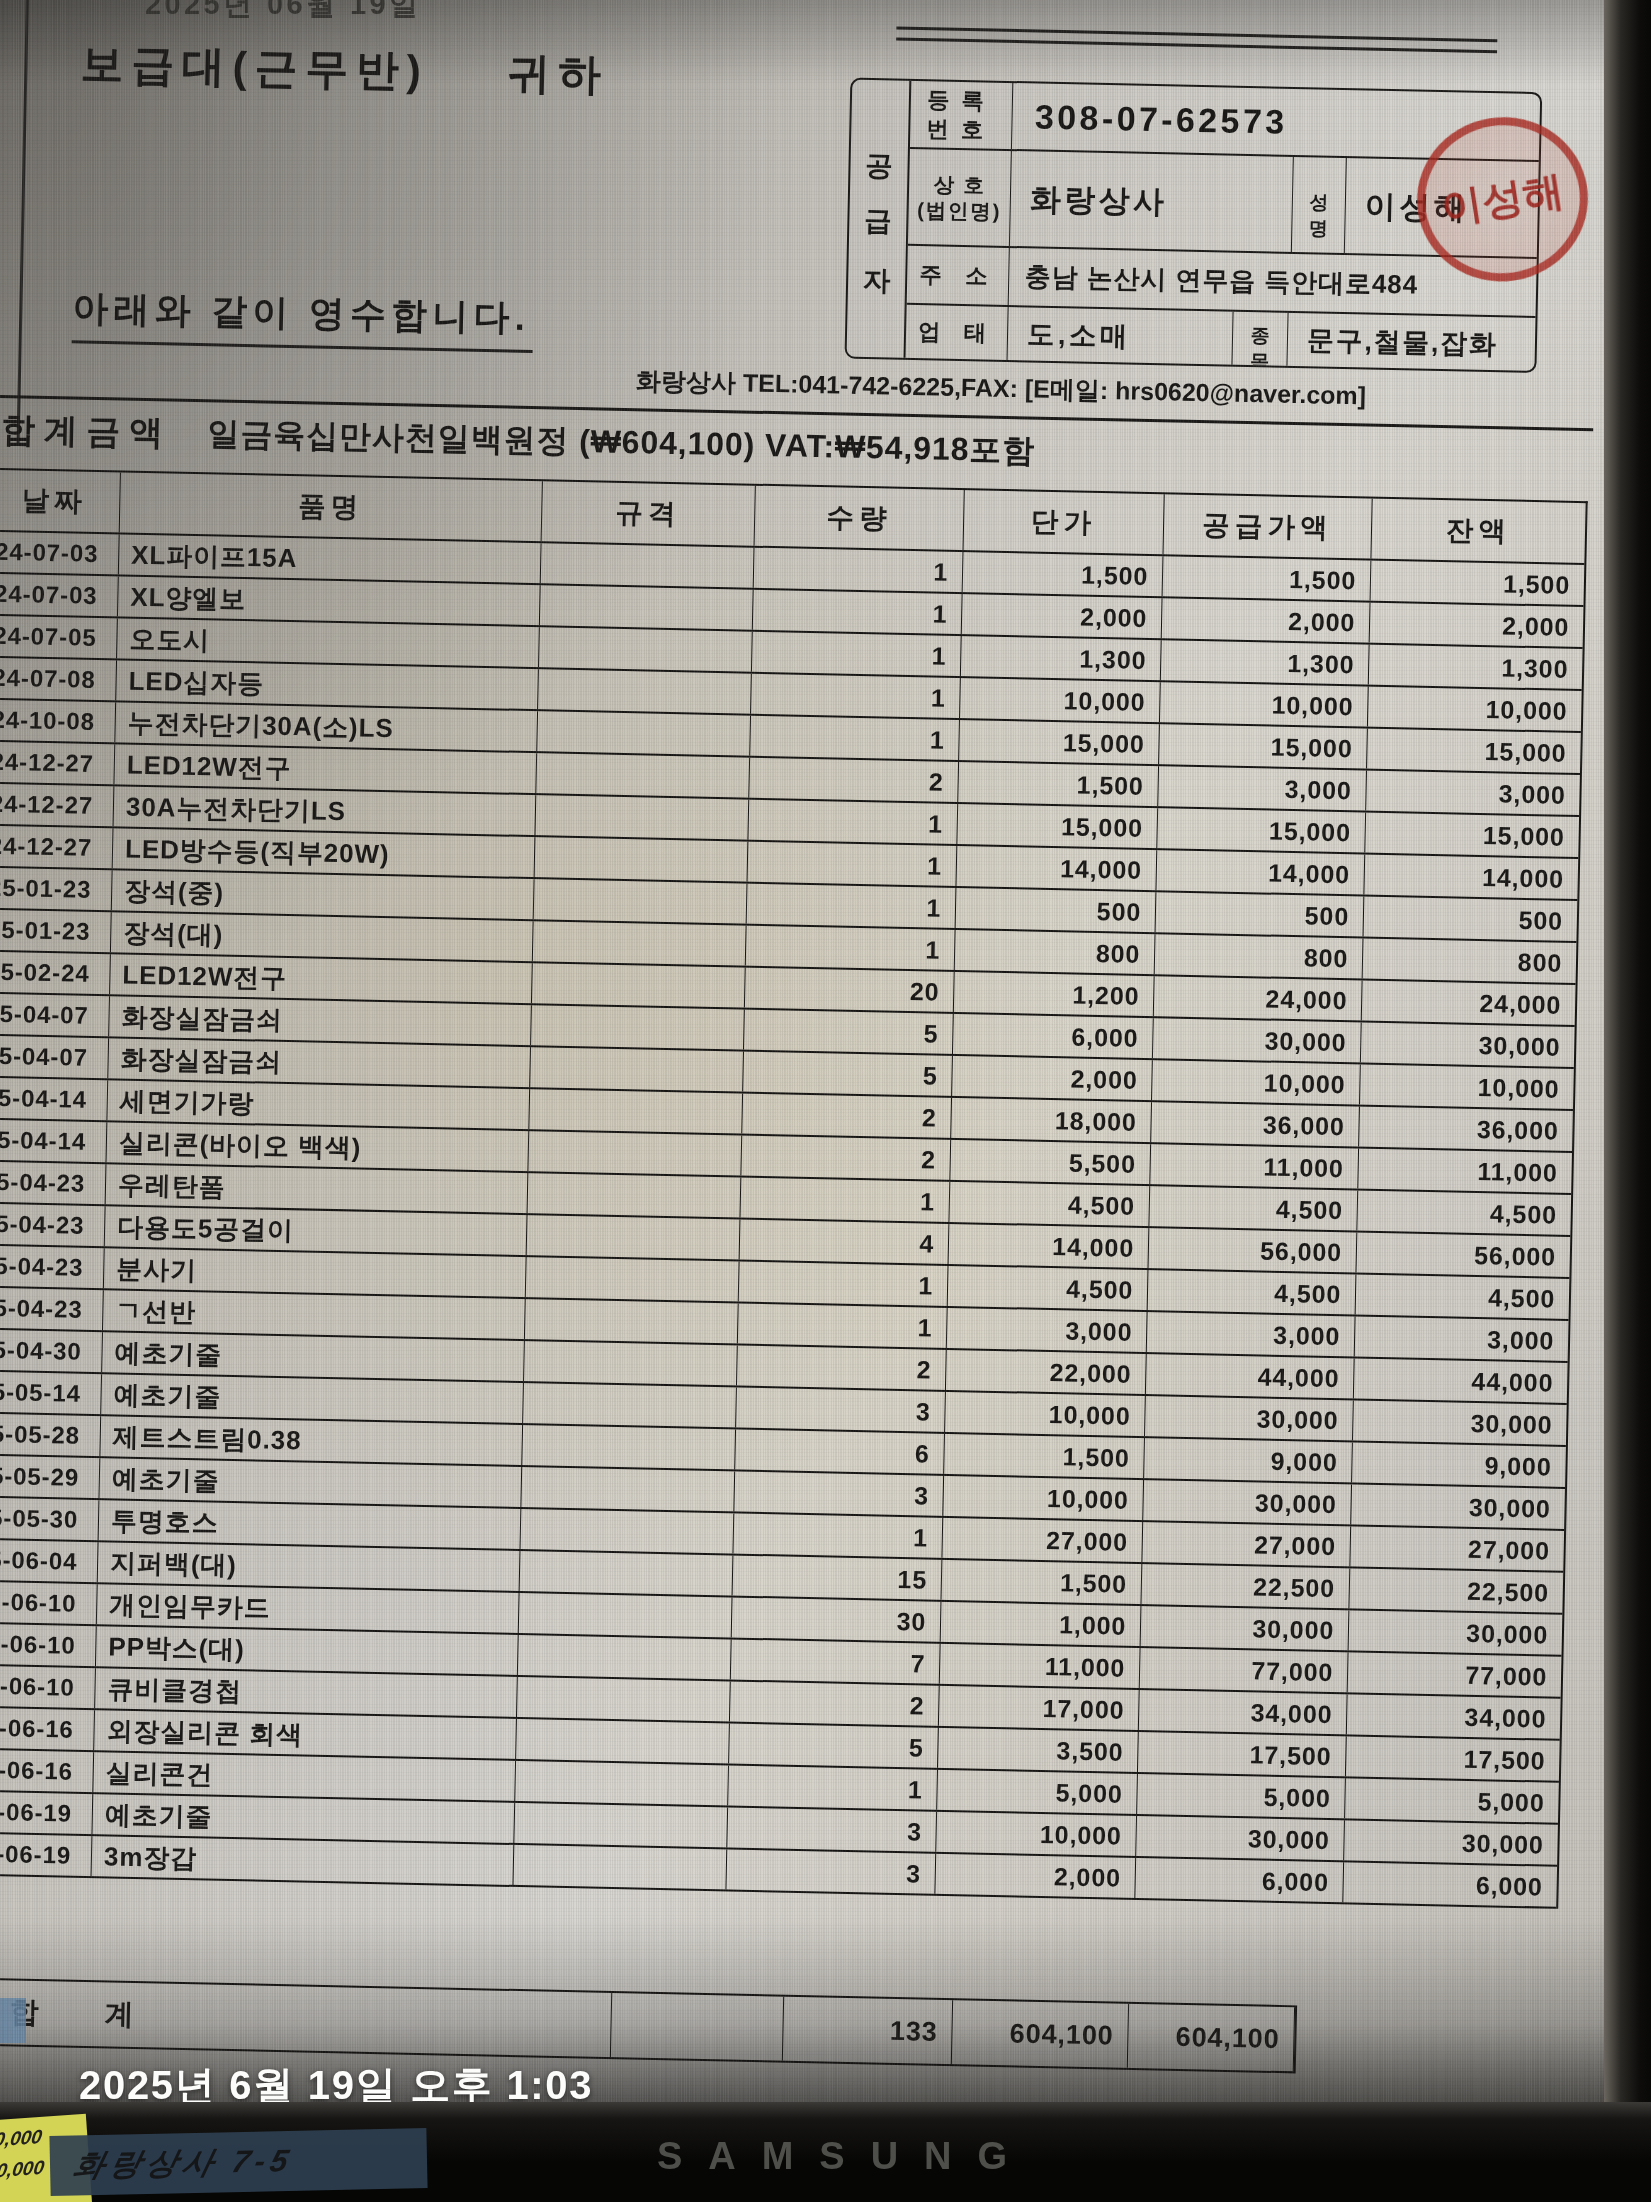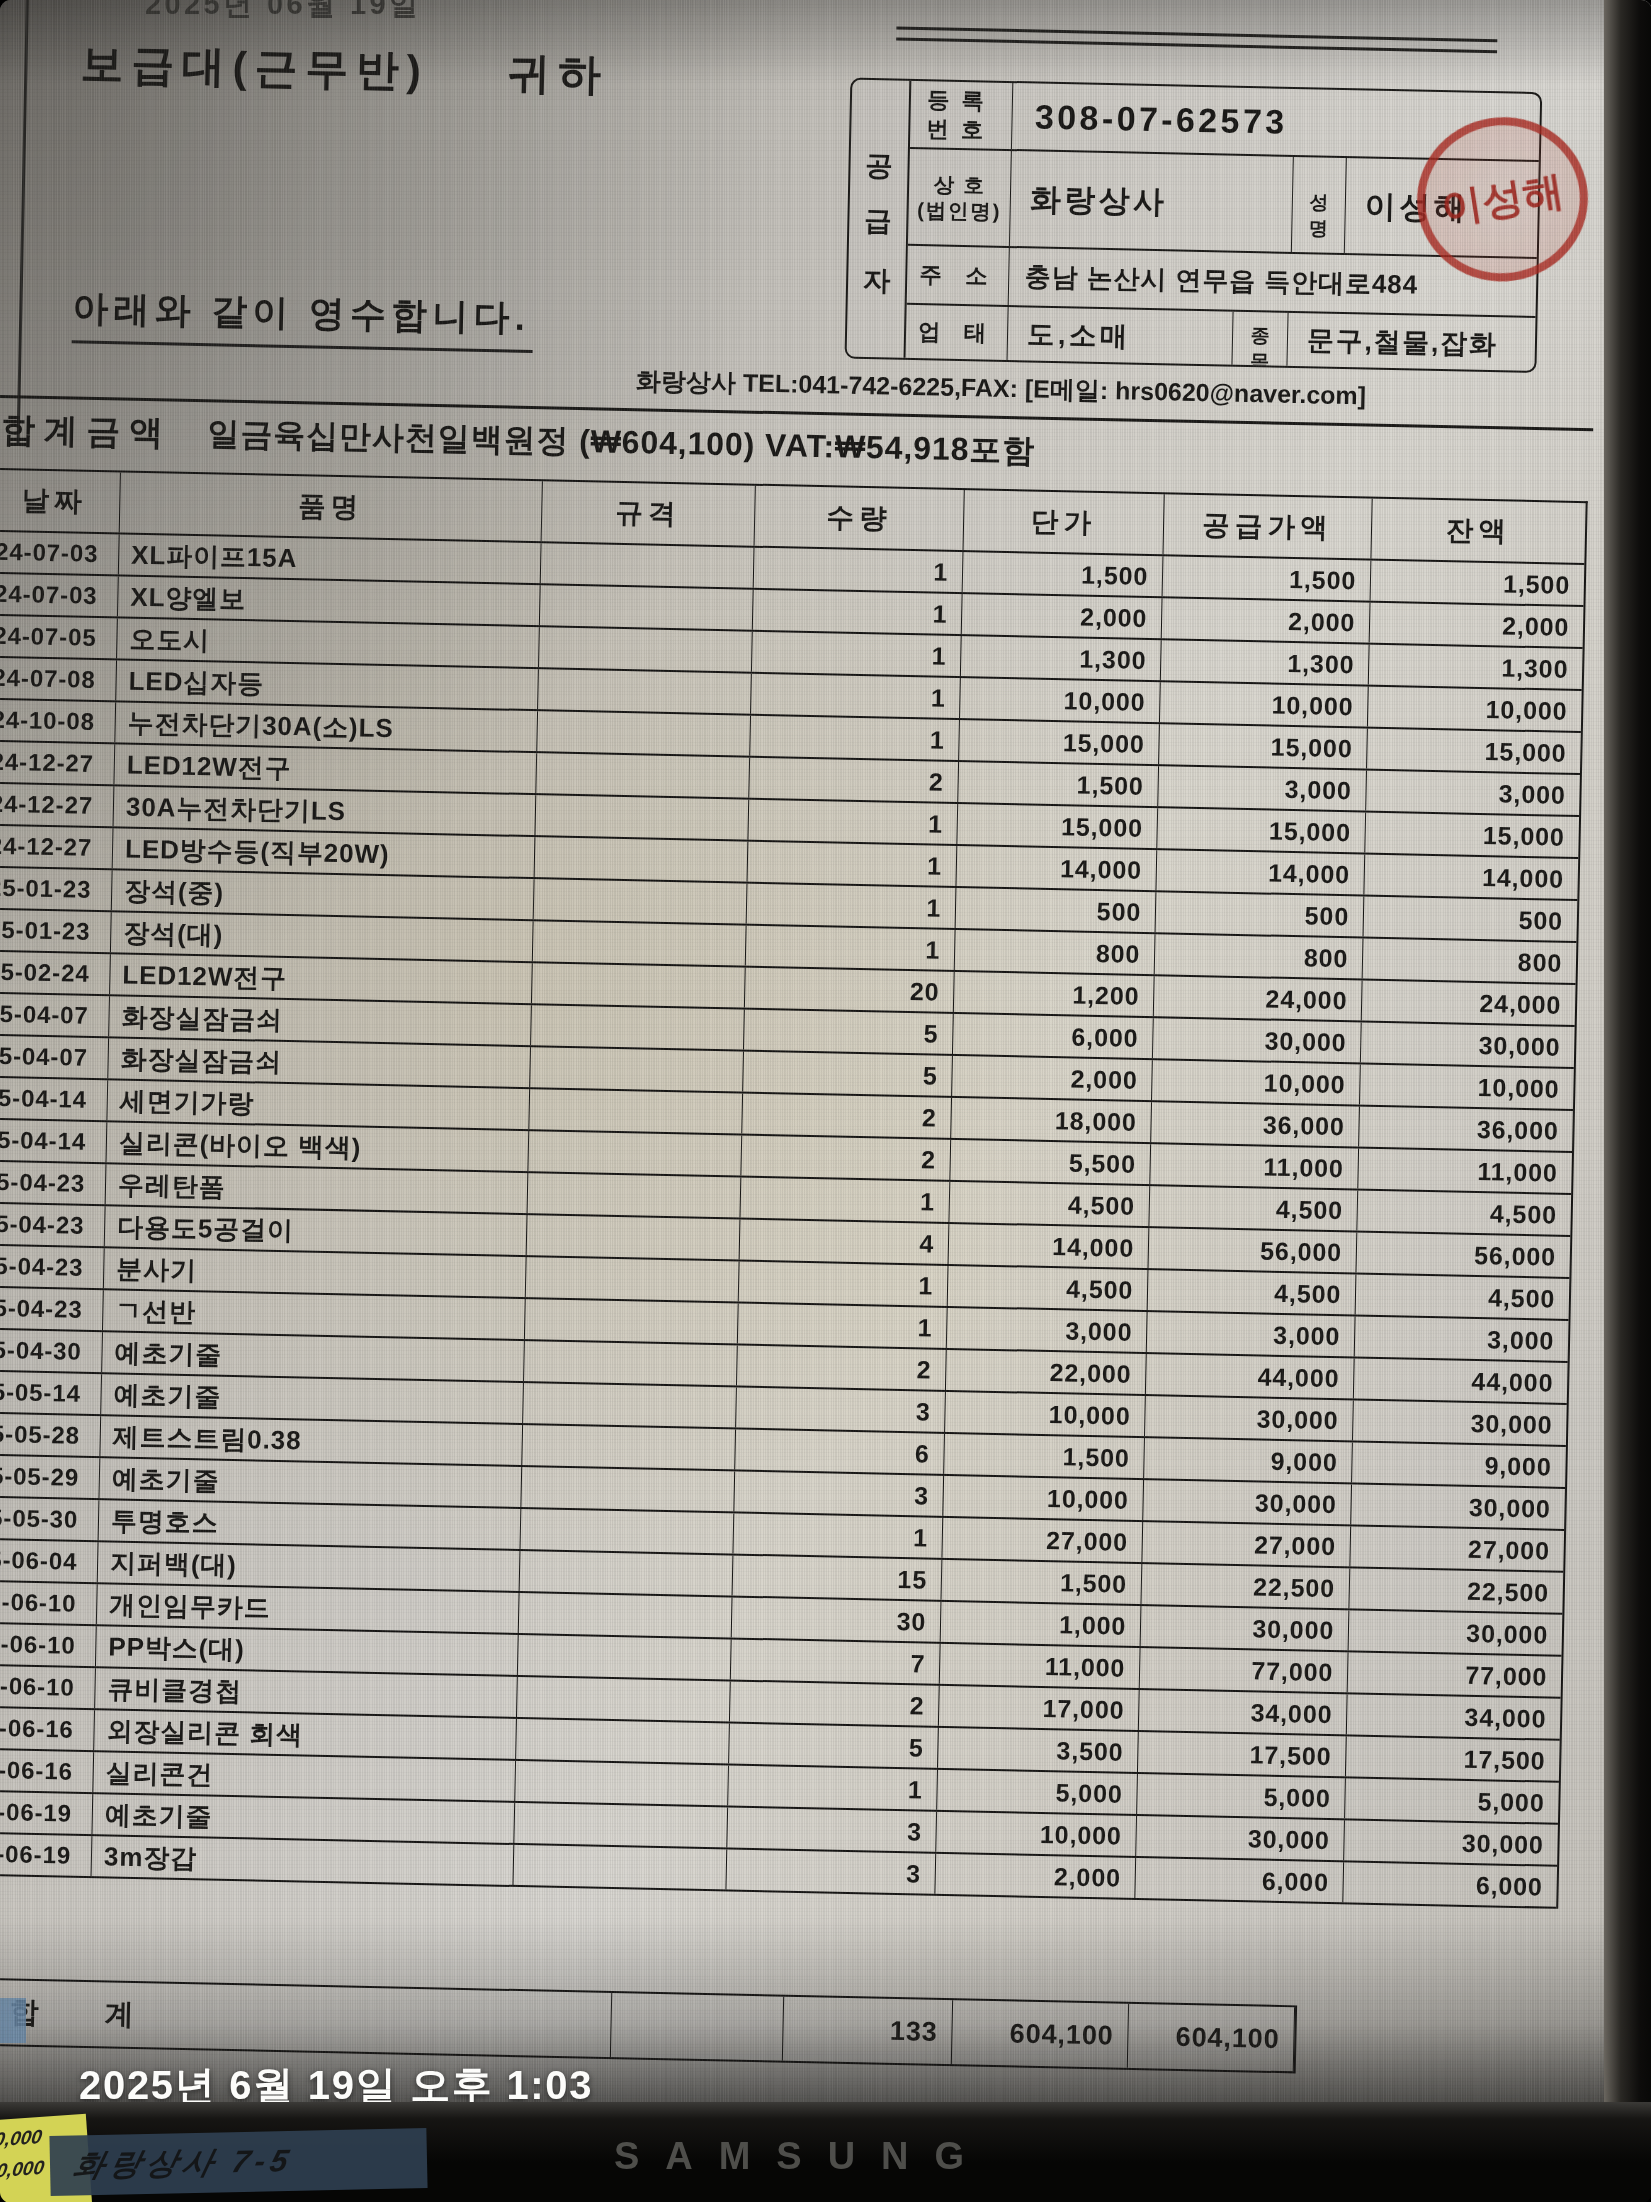--- a/index.html
+++ b/index.html
@@ -1,17 +1,17 @@
 <!DOCTYPE html>
 <html style="font-size:13.8px"><head>
 <meta charset="utf-8">
 <style>
   html,body{margin:0;padding:0;background:#000;}
   #stage{position:relative;width:1652px;height:2203px;overflow:hidden;
-         font-family:"Liberation Sans","DejaVu Sans",sans-serif;color:#1b1a18;border-radius:11px;}
+         font-family:"Liberation Sans","DejaVu Sans",sans-serif;color:#1b1a18;}
   
   #screen{position:absolute;left:0;top:0;width:1652px;height:2106px;overflow:hidden;
     background:linear-gradient(118deg,#98948d 0%,#b2afa8 16%,#c9c6c0 38%,#d7d5d0 58%,#cfccc6 78%,#c1beb7 100%);}
   #screen .shade{position:absolute;inset:0;pointer-events:none;
     background:
       radial-gradient(ellipse at 0% 0%, rgba(0,0,0,.30), transparent 34%),
       radial-gradient(ellipse at 30% 46%, rgba(206,186,120,.16), transparent 38%),
       radial-gradient(ellipse at 55% 62%, rgba(214,196,134,.14), transparent 42%),
       radial-gradient(ellipse at 78% 38%, rgba(232,224,188,.10), transparent 40%),
       linear-gradient(180deg, rgba(0,0,0,.28) 0, transparent 4%),
@@ -83,21 +83,21 @@
   
   #topclip{position:absolute;left:145px;top:-14.6px;z-index:2;font-size:29px;font-weight:800;
            color:#33322f;letter-spacing:3.4px;opacity:.9;}
   #timestamp{position:absolute;left:79px;top:2058px;z-index:4;font-size:40px;font-weight:700;
              color:#fcfcfa;letter-spacing:1.7px;text-shadow:0 1.7px 6.9px rgba(0,0,0,.6);}
   #rightstrip{position:absolute;right:0;top:0;width:48px;height:2106px;z-index:5;
               background:linear-gradient(90deg,#6a665f 0,#2a2824 35%,#0d0c0b 75%,#080807 100%);}
   #bezel{position:absolute;left:0;top:2102px;width:1652px;height:101px;z-index:6;
          background:linear-gradient(180deg,#3b3a37 0,#161513 17px,#060605 60%);}
   #brand{position:absolute;left:0;top:2135px;width:1604px;text-align:center;z-index:7;
-         font-size:38px;font-weight:700;letter-spacing:26px;color:#60605c;opacity:.8;}
+         font-size:38px;font-weight:700;letter-spacing:26px;color:#60605c;opacity:.8;padding-left:43px;}
   #note{position:absolute;left:-6.9px;top:2117px;width:96px;height:89px;background:#d3d355;z-index:8;
         transform:rotate(-4deg);padding:5.2px 3.4px;box-sizing:border-box;}
   #note .ink{font-size:19px;font-weight:700;font-style:italic;color:#24231f;transform:skewX(-12deg);line-height:1.6;}
   #tape{position:absolute;left:50px;top:2132px;width:377px;height:60px;z-index:9;
         background:rgba(47,63,80,.92);transform:rotate(-1.2deg);display:flex;align-items:center;}
   #tape .ink{font-size:31px;font-weight:700;font-style:italic;color:#101010;transform:skewX(-14deg);
              letter-spacing:5.2px;padding-left:24px;opacity:.85;}
 </style>
 </head>
 <body>

